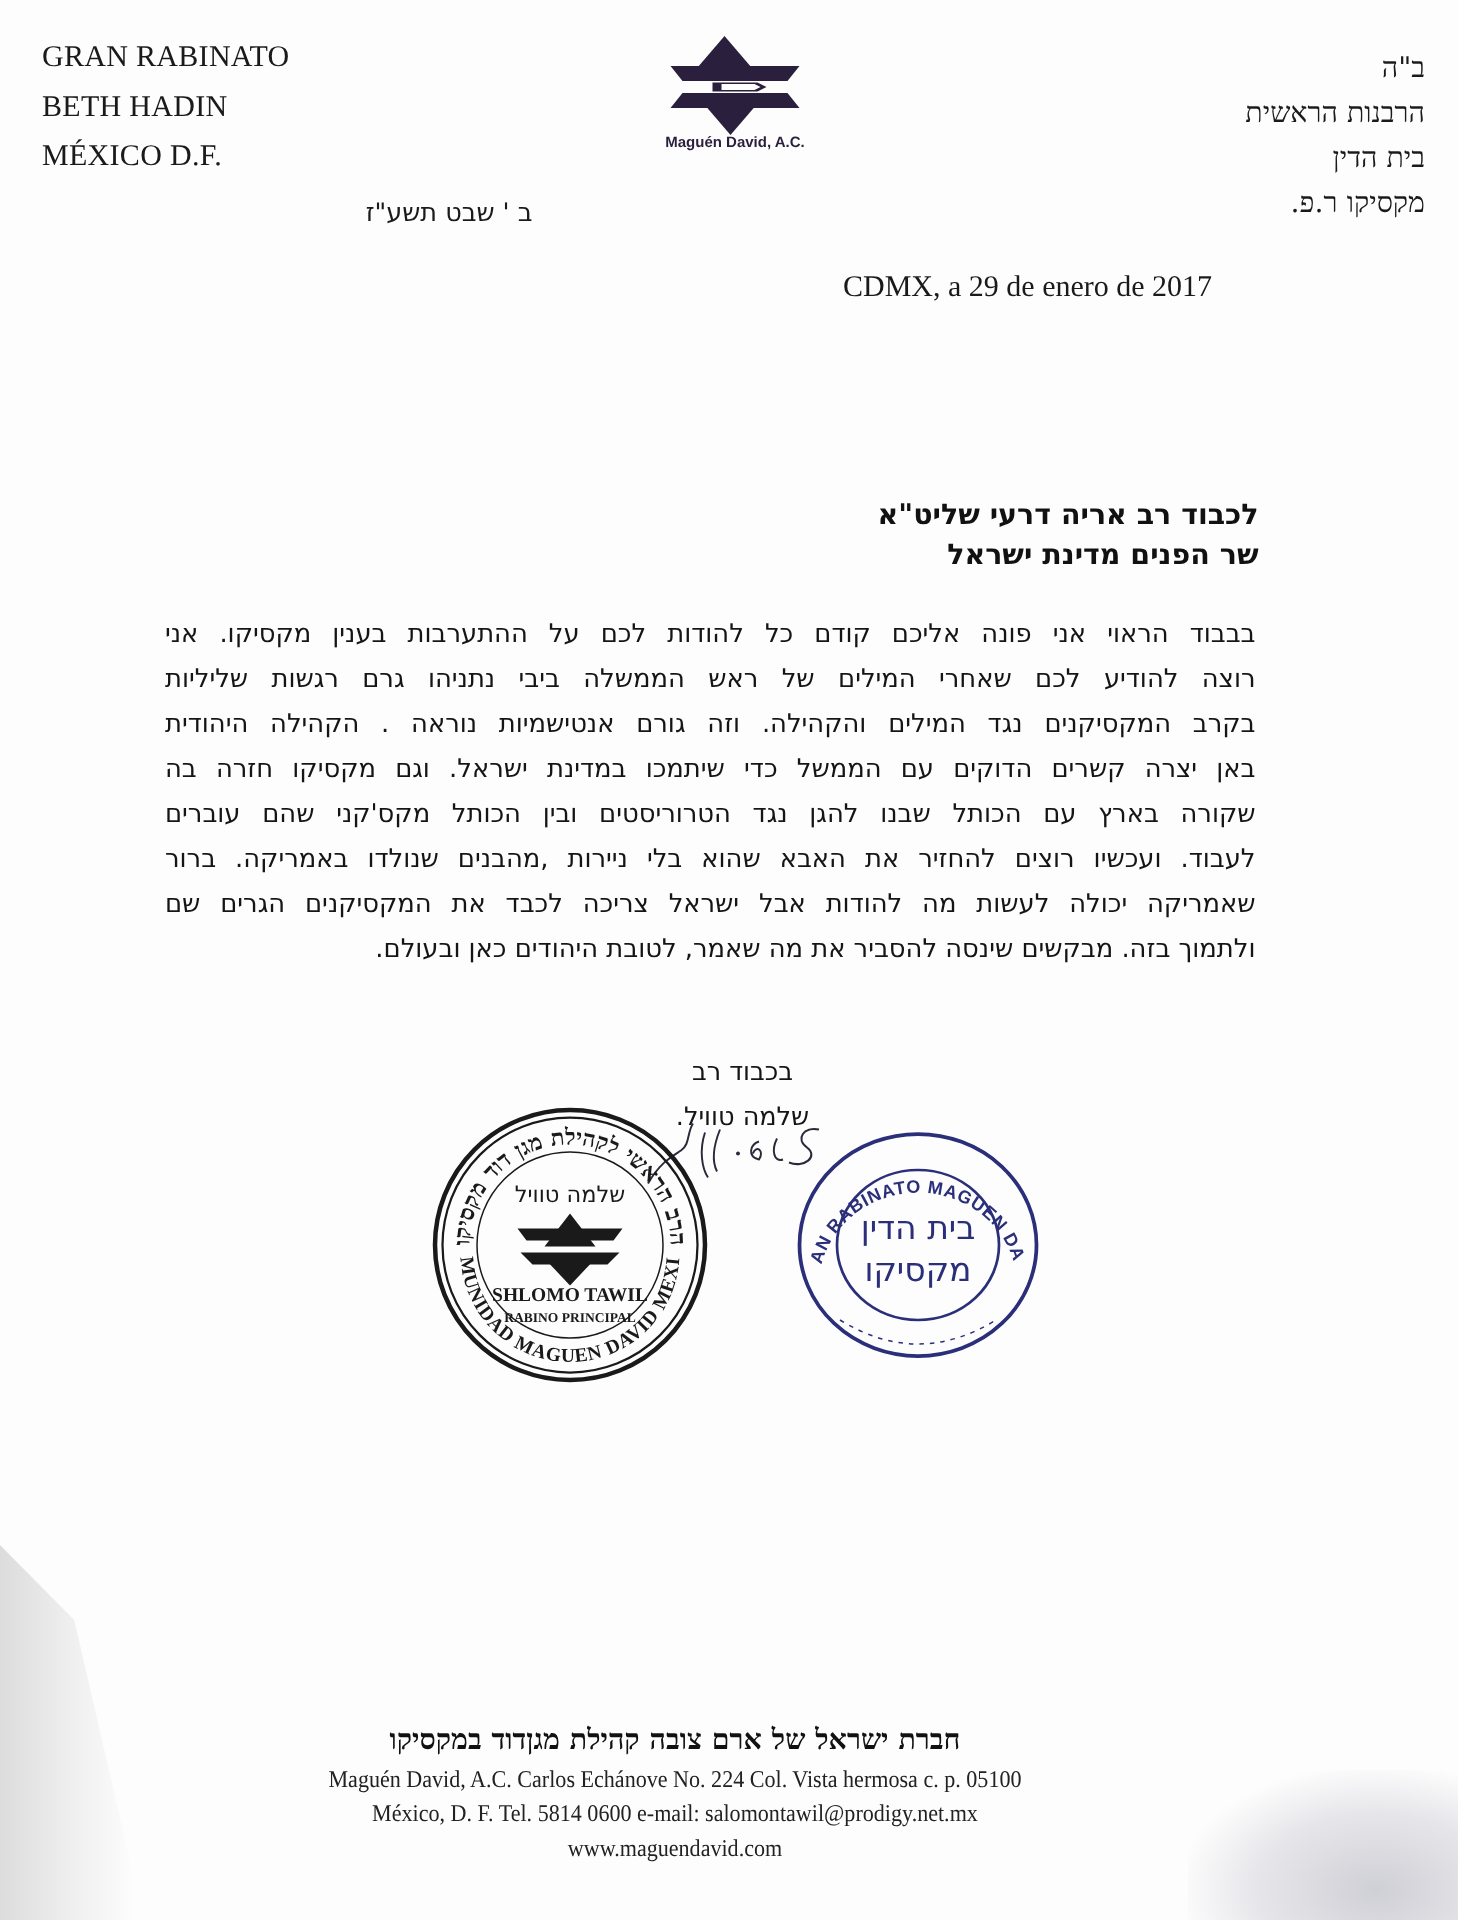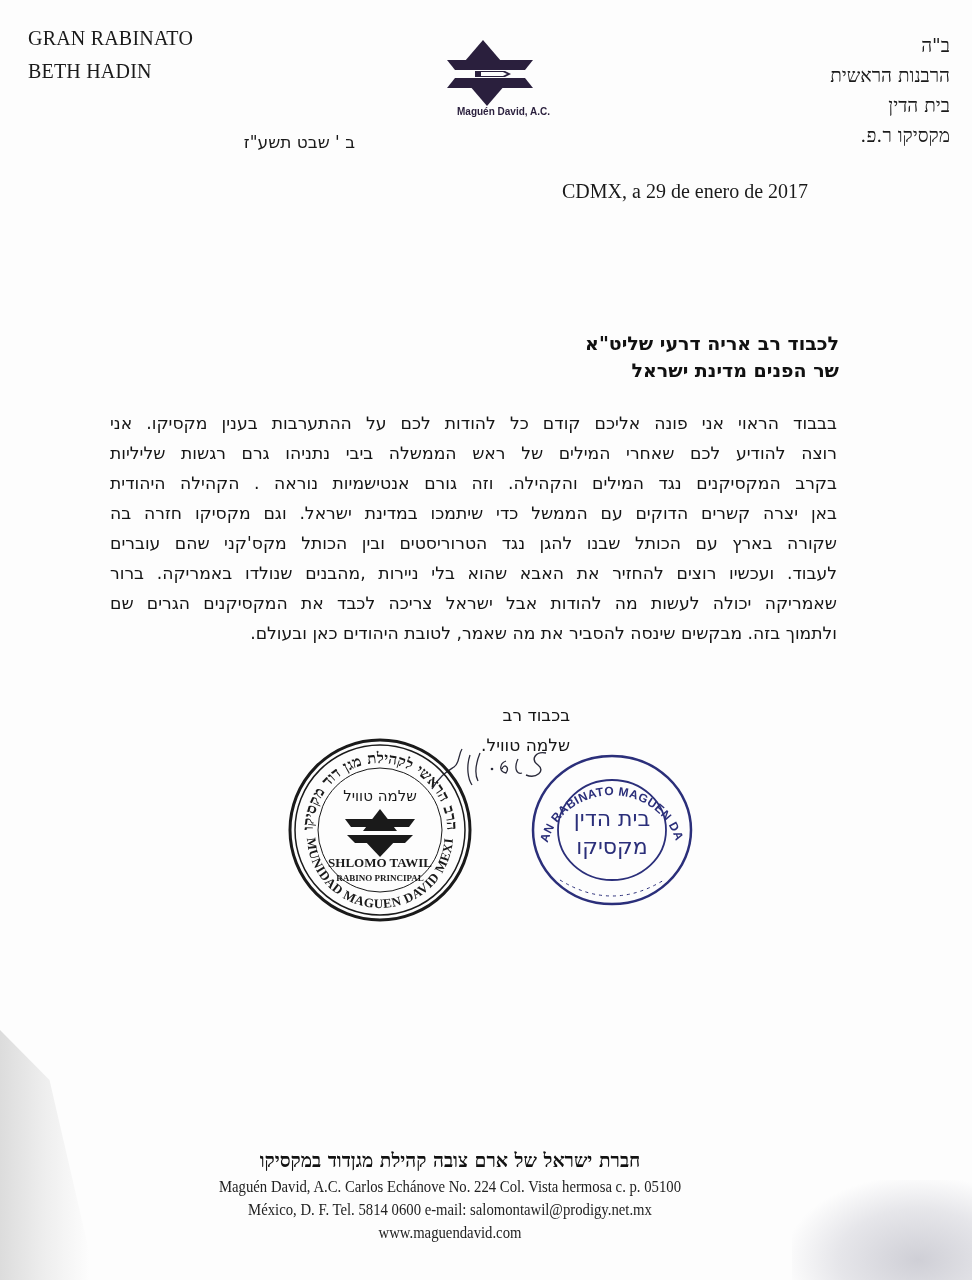--- a/index.html
+++ b/index.html
@@ -17,21 +17,21 @@
   .shadow-right {
     position: absolute; right: 0; top: 1180px; width: 180px; height: 100px;
     background: radial-gradient(ellipse at 70% 80%, #cfcfd6 0%, #e6e6ea 45%, rgba(253,253,253,0) 75%);
   }
   .hdr-left {
     position: absolute; left: 28px; top: 22px;
     font-family: "Liberation Serif", serif; font-size: 20px; line-height: 33px;
     color: #1a1a1a; letter-spacing: 0.2px;
   }
   .hdr-left div { white-space: nowrap; }
-  .logo-block { position: absolute; left: 430px; top: 40px; width: 120px; text-align: right; }
+  .logo-block { position: absolute; left: 430px; top: 24px; width: 120px; text-align: center; }
   .logo-block svg { display: block; margin: 0 auto; }
   .logo-caption {
     font-family: "Liberation Sans", sans-serif; font-weight: bold; font-size: 10px;
     color: #2a1f3d; margin-top: 0px; white-space: nowrap;
   }
   .hdr-right {
     position: absolute; right: 22px; top: 30px; direction: rtl; text-align: right;
     font-family: "DejaVu Serif", serif; font-size: 19px; line-height: 30px; color: #1a1a1a;
   }
   .hebrew-date {
@@ -47,21 +47,21 @@
     font-family: "DejaVu Sans", sans-serif; font-weight: bold; font-size: 19px; line-height: 27px; color: #111;
   }
   .body-text {
     position: absolute; left: 110px; top: 408px; width: 727px;
     direction: rtl; text-align: justify; text-align-last: right;
     font-family: "DejaVu Sans", sans-serif; font-size: 17.2px; line-height: 30px; color: #151515;
   }
   .body-text .line { display: block; text-align: justify; text-align-last: justify; white-space: nowrap; }
   .body-text .line.last { text-align-last: right; padding-right: 0; }
   .closing {
-    position: absolute; left: 420px; top: 700px; width: 150px; direction: rtl; text-align: right;
+    position: absolute; left: 420px; top: 700px; width: 150px; direction: rtl; text-align: center;
     font-family: "DejaVu Sans", sans-serif; font-size: 17px; line-height: 30px; color: #151515;
   }
   .signature {
     position: absolute; left: 418px; top: 745px; width: 140px; height: 50px;
   }
   .stamp-left { position: absolute; left: 285px; top: 735px; width: 190px; height: 190px; }
   .stamp-right { position: absolute; left: 530px; top: 752px; width: 165px; height: 155px; }
   .footer {
     position: absolute; left: 0; top: 1145px; width: 900px; text-align: center;
   }
@@ -76,20 +76,21 @@
 </style>
 </head>
 <body>
 
 <div class="shadow-left"></div>
 <div class="shadow-right"></div>
 
 <div class="hdr-left">
   <div>GRAN RABINATO</div>
   <div>BETH HADIN</div>
+  <div>MÉXICO D.F.</div>
 </div>
 
 <div class="logo-block">
   <svg width="90" height="66" viewBox="0 0 90 66">
     <polygon points="38,0 62,28 14,28" fill="#2a1f3d"></polygon>
     <polygon points="42,66 66,38 18,38" fill="#2a1f3d"></polygon>
     <polygon points="2,20 88,20 80,30 10,30" fill="#2a1f3d"></polygon>
     <polygon points="2,48 88,48 80,38 10,38" fill="#2a1f3d"></polygon>
     <polygon points="20,30 62,30 70,34 62,38 20,38 28,34" fill="#fdfdfd"></polygon>
     <polygon points="30,31 60,31 66,34 60,37 30,37" fill="#2a1f3d"></polygon>

